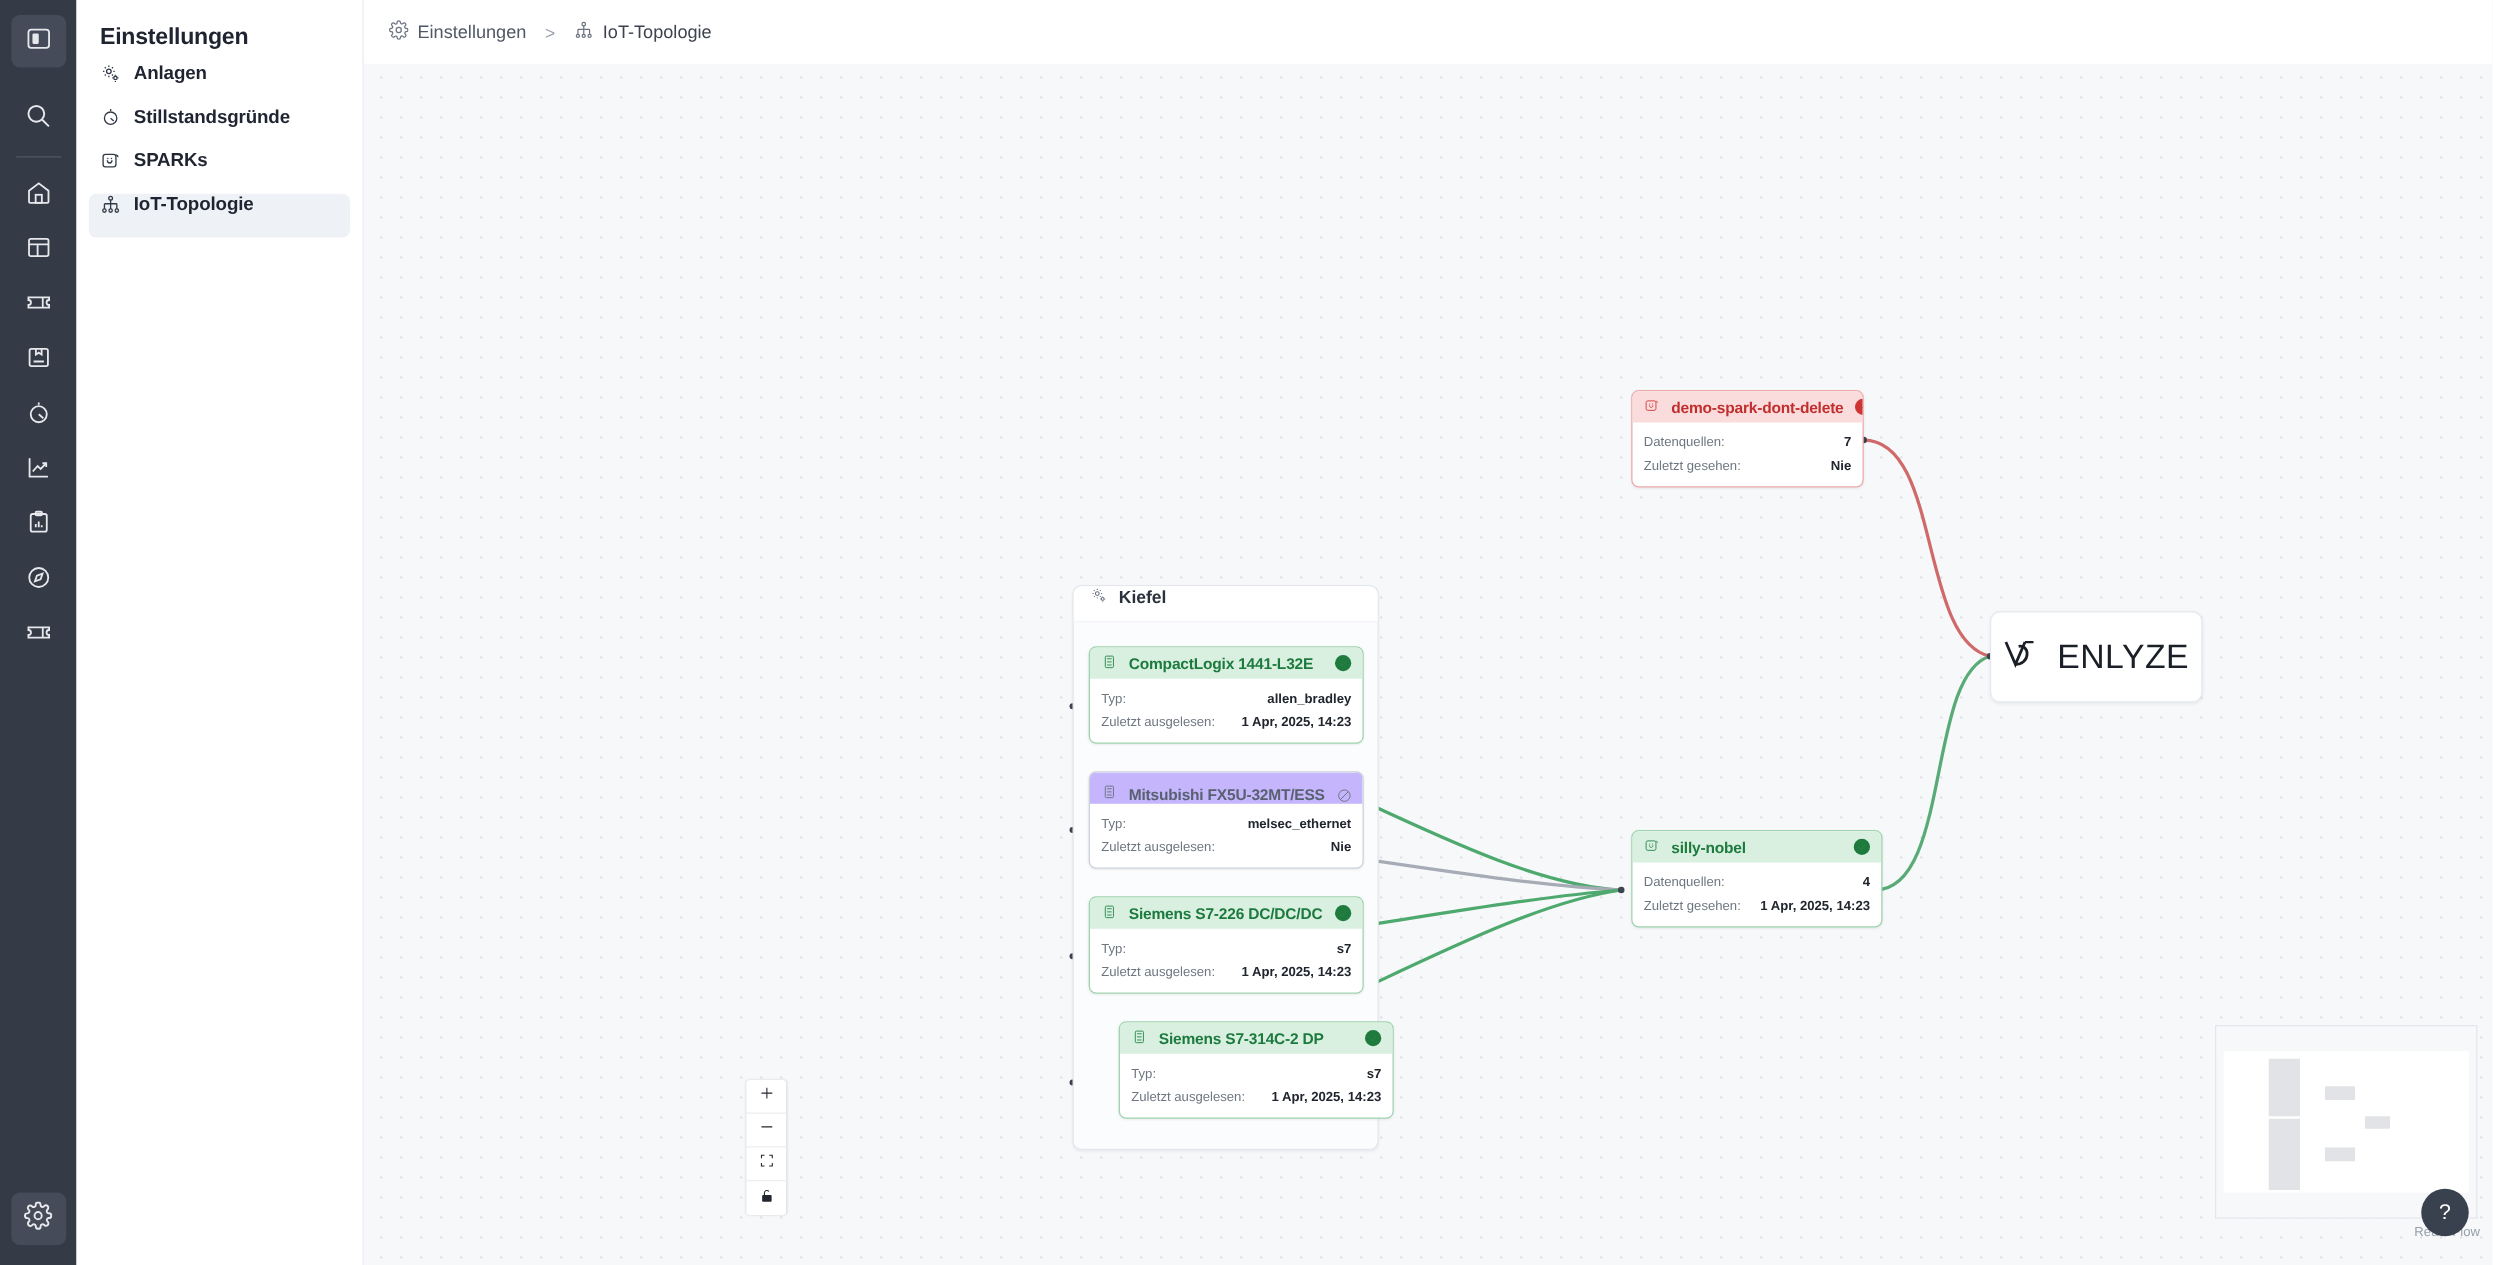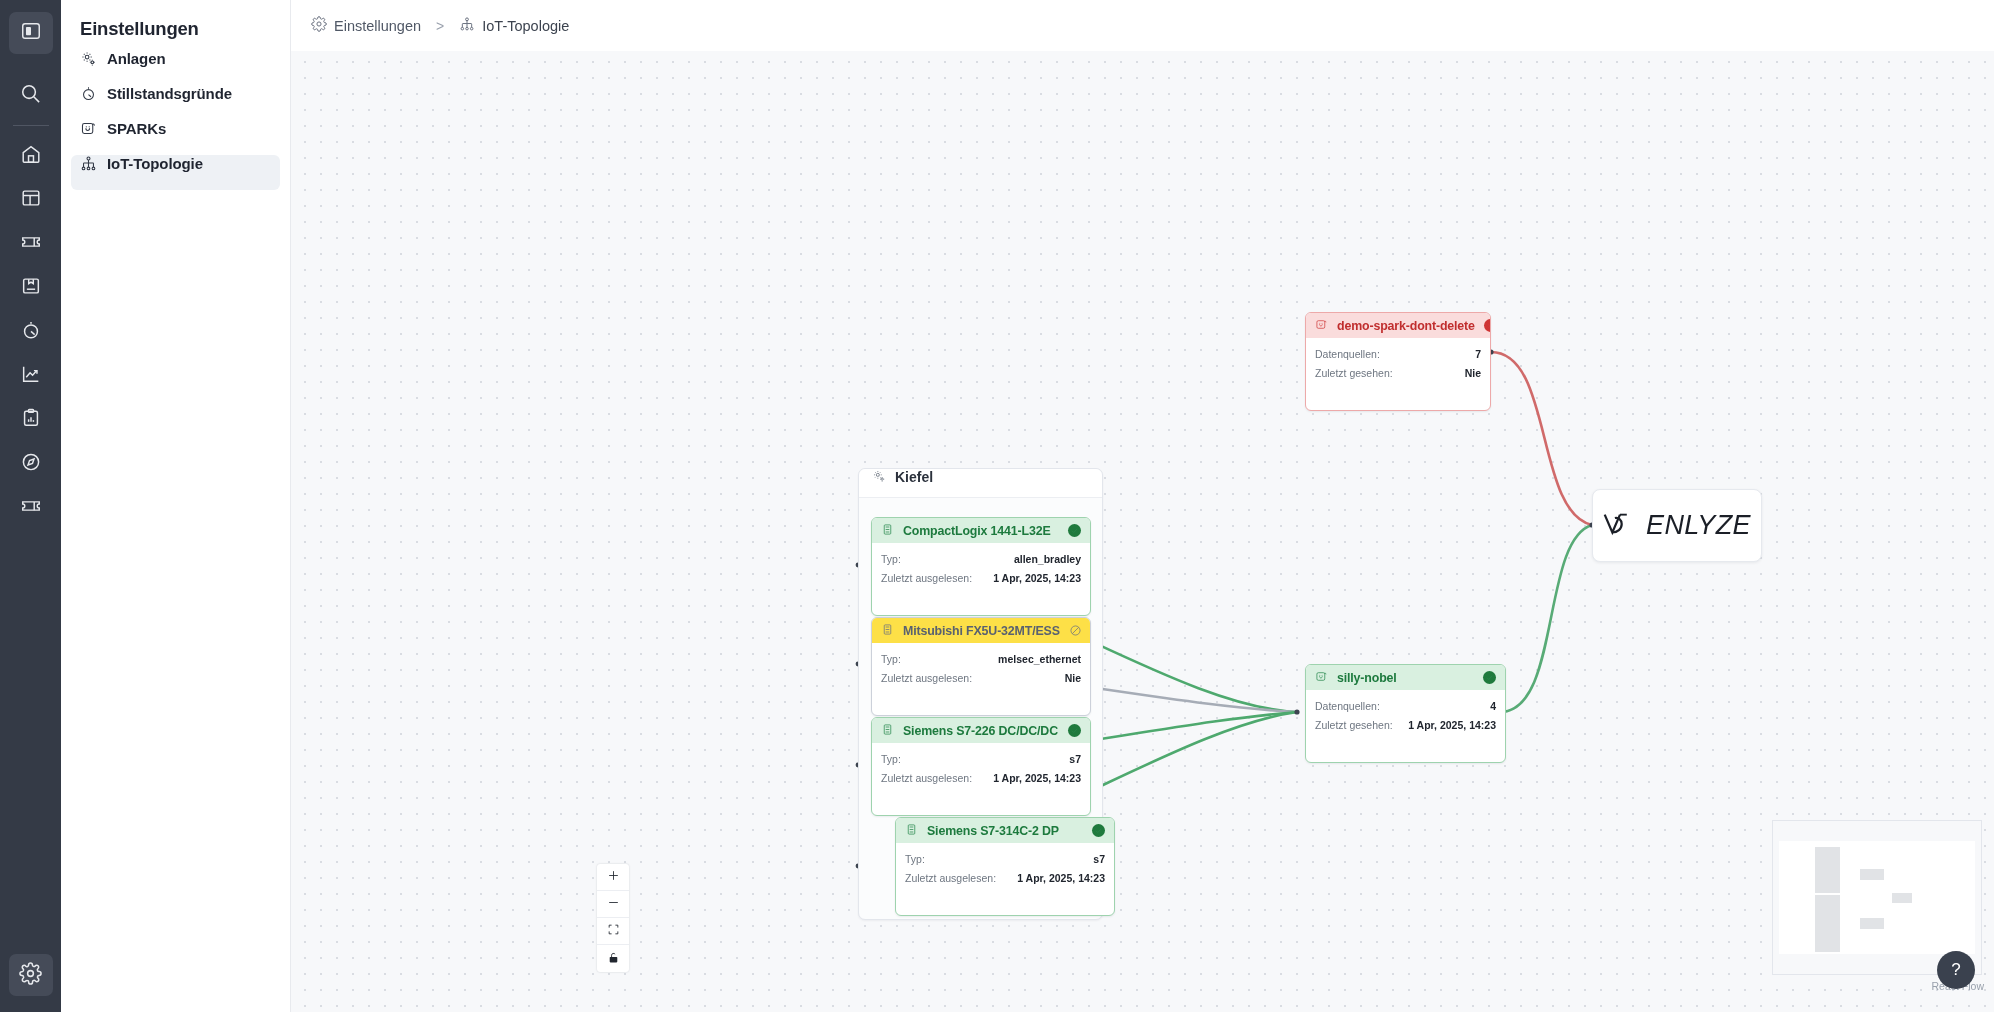--- a/index.html
+++ b/index.html
@@ -101,32 +101,32 @@
     overflow: hidden;
     box-shadow: 0 1px 2px rgba(16,24,40,.07);
   }
   .dev-head {
     display: flex; align-items: center; gap: 9px;
     height: 25px; padding: 0 9px;
     font-size: 12.4px; font-weight: 700;
     letter-spacing: -0.15px;
   }
   .dev-head .ttl { flex: 1 1 auto; white-space: nowrap; }
-  .dev-body { padding: 7px 9px 27px; }
+  .dev-body { padding: 7px 9px 6px; }
   .row { display: flex; justify-content: space-between; align-items: baseline; font-size: 10.5px; line-height: 19px; }
   .row .k { color: #6e7681; }
   .row .v { color: #20252e; font-weight: 700; }
 
   
   .ok { border: 1px solid #9ed3ae; }
   .ok .dev-head { background: #d9f0e0; color: #1d7a3e; }
   .ok .dev-head svg { stroke: #2c8a50; fill: none; stroke-width: 1.4; }
   
   .idle { border: 1px solid #ccd1da; }
-  .idle .dev-head { background: #fde047; color: #5d6personally; }
+  .idle .dev-head { background: #c4b5fd; color: #5d6personally; align-items: flex-end; }
   .idle .dev-head { color: #596170; }
   .idle .dev-head svg { stroke: #6b7280; fill: none; stroke-width: 1.4; }
   
   .err { border: 1px solid #eda9a9; }
   .err .dev-head { background: #fadcdc; color: #c02e2e; }
   .err .dev-head svg { stroke: #cf4040; fill: none; stroke-width: 1.4; }
 
   .badge { flex: 0 0 13px; width: 13px; height: 13px; border-radius: 50%; display: flex; align-items: center; justify-content: center; }
   .badge.g { background: #1f7a3d; }
   .badge.r { background: #cf3434; }
@@ -583,21 +583,21 @@
           <span class="k">Datenquellen:</span>
           <span class="v">4</span>
         </div>
         <div class="row">
           <span class="k">Zuletzt gesehen:</span>
           <span class="v">1 Apr, 2025, 14:23</span>
         </div>
       </div>
     </div>
 
-    <div class="node logo-box" style="left:1301px; top:489px;font-style:italic;">
+    <div class="node logo-box" style="left:1301px; top:489px;">
       <span>
         <svg width="34" height="26" viewBox="0 0 40 30">
             <path d="M2 4 L11 25 L20 4" fill="none" stroke="#1b1f27" stroke-width="2.6"></path>
             <path d="M11 25 C 17 25 22 21 22 15 C 22 10 18 7 14 8" fill="none" stroke="#1b1f27" stroke-width="2.6"></path>
             <line x1="20" y1="4" x2="28" y2="4" stroke="#1b1f27" stroke-width="2.2"></line>
           </svg>
       </span>
       <span class="logo-text">ENLYZE</span>
     </div>
 

